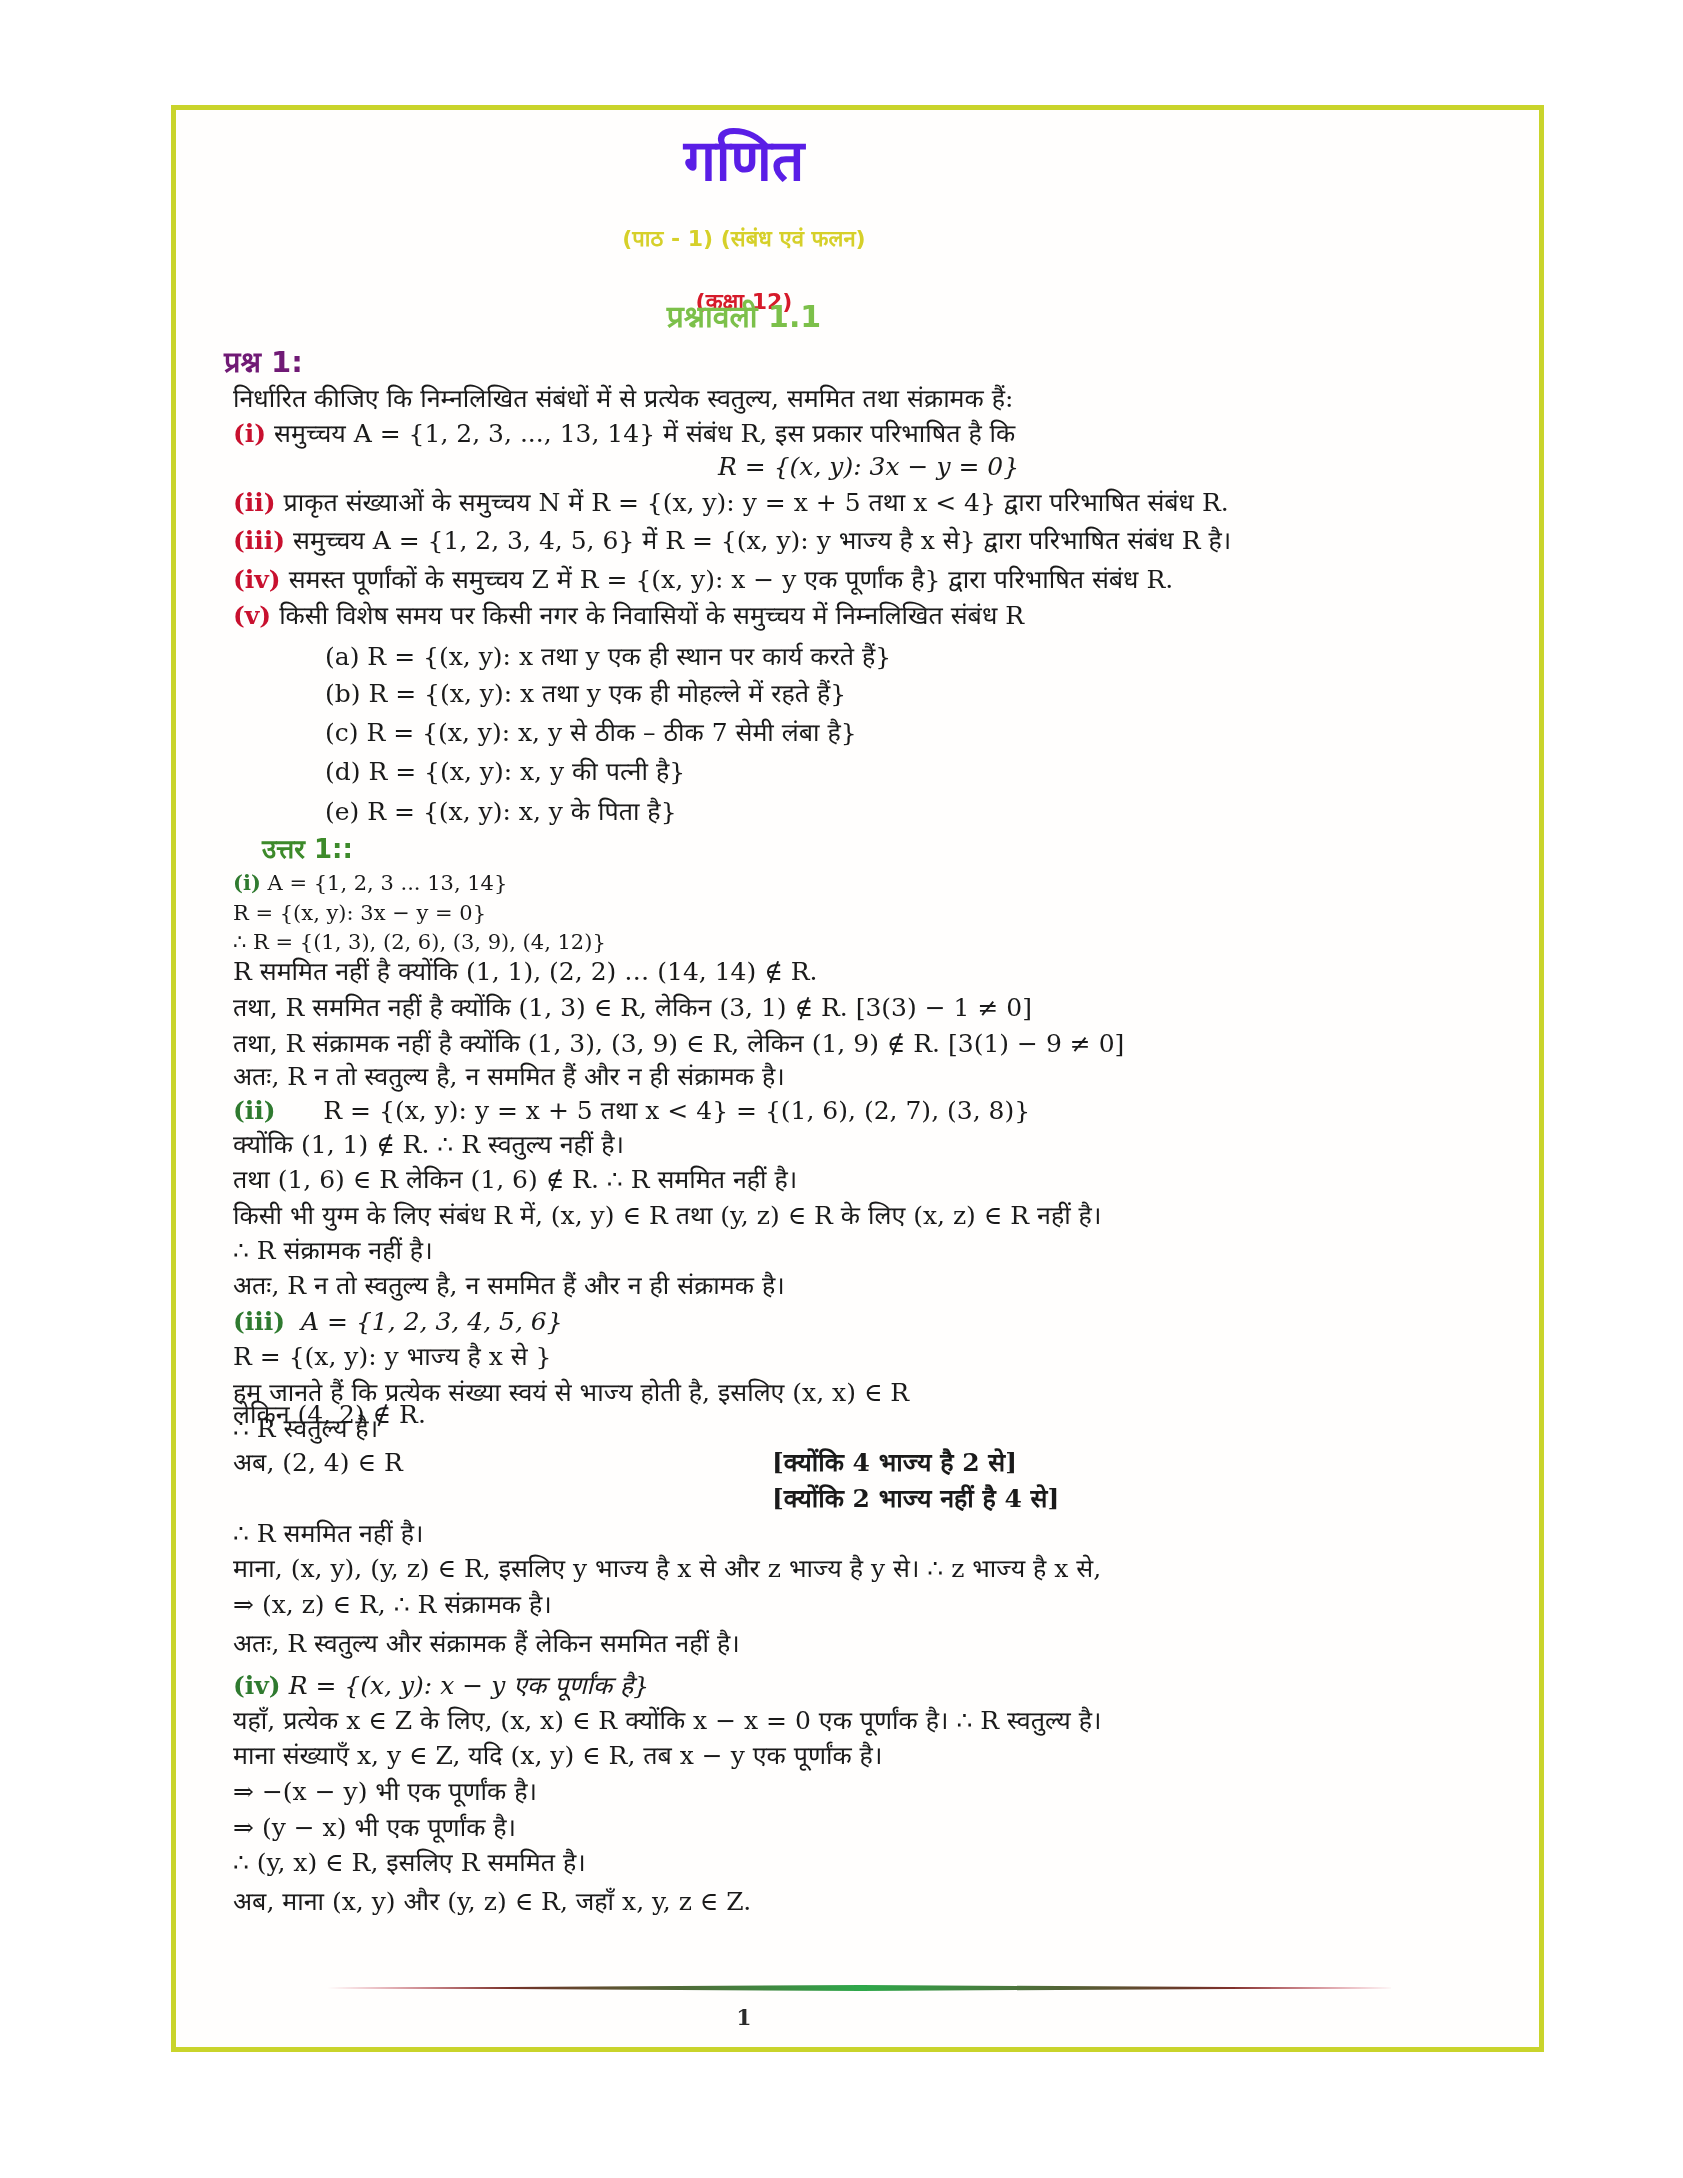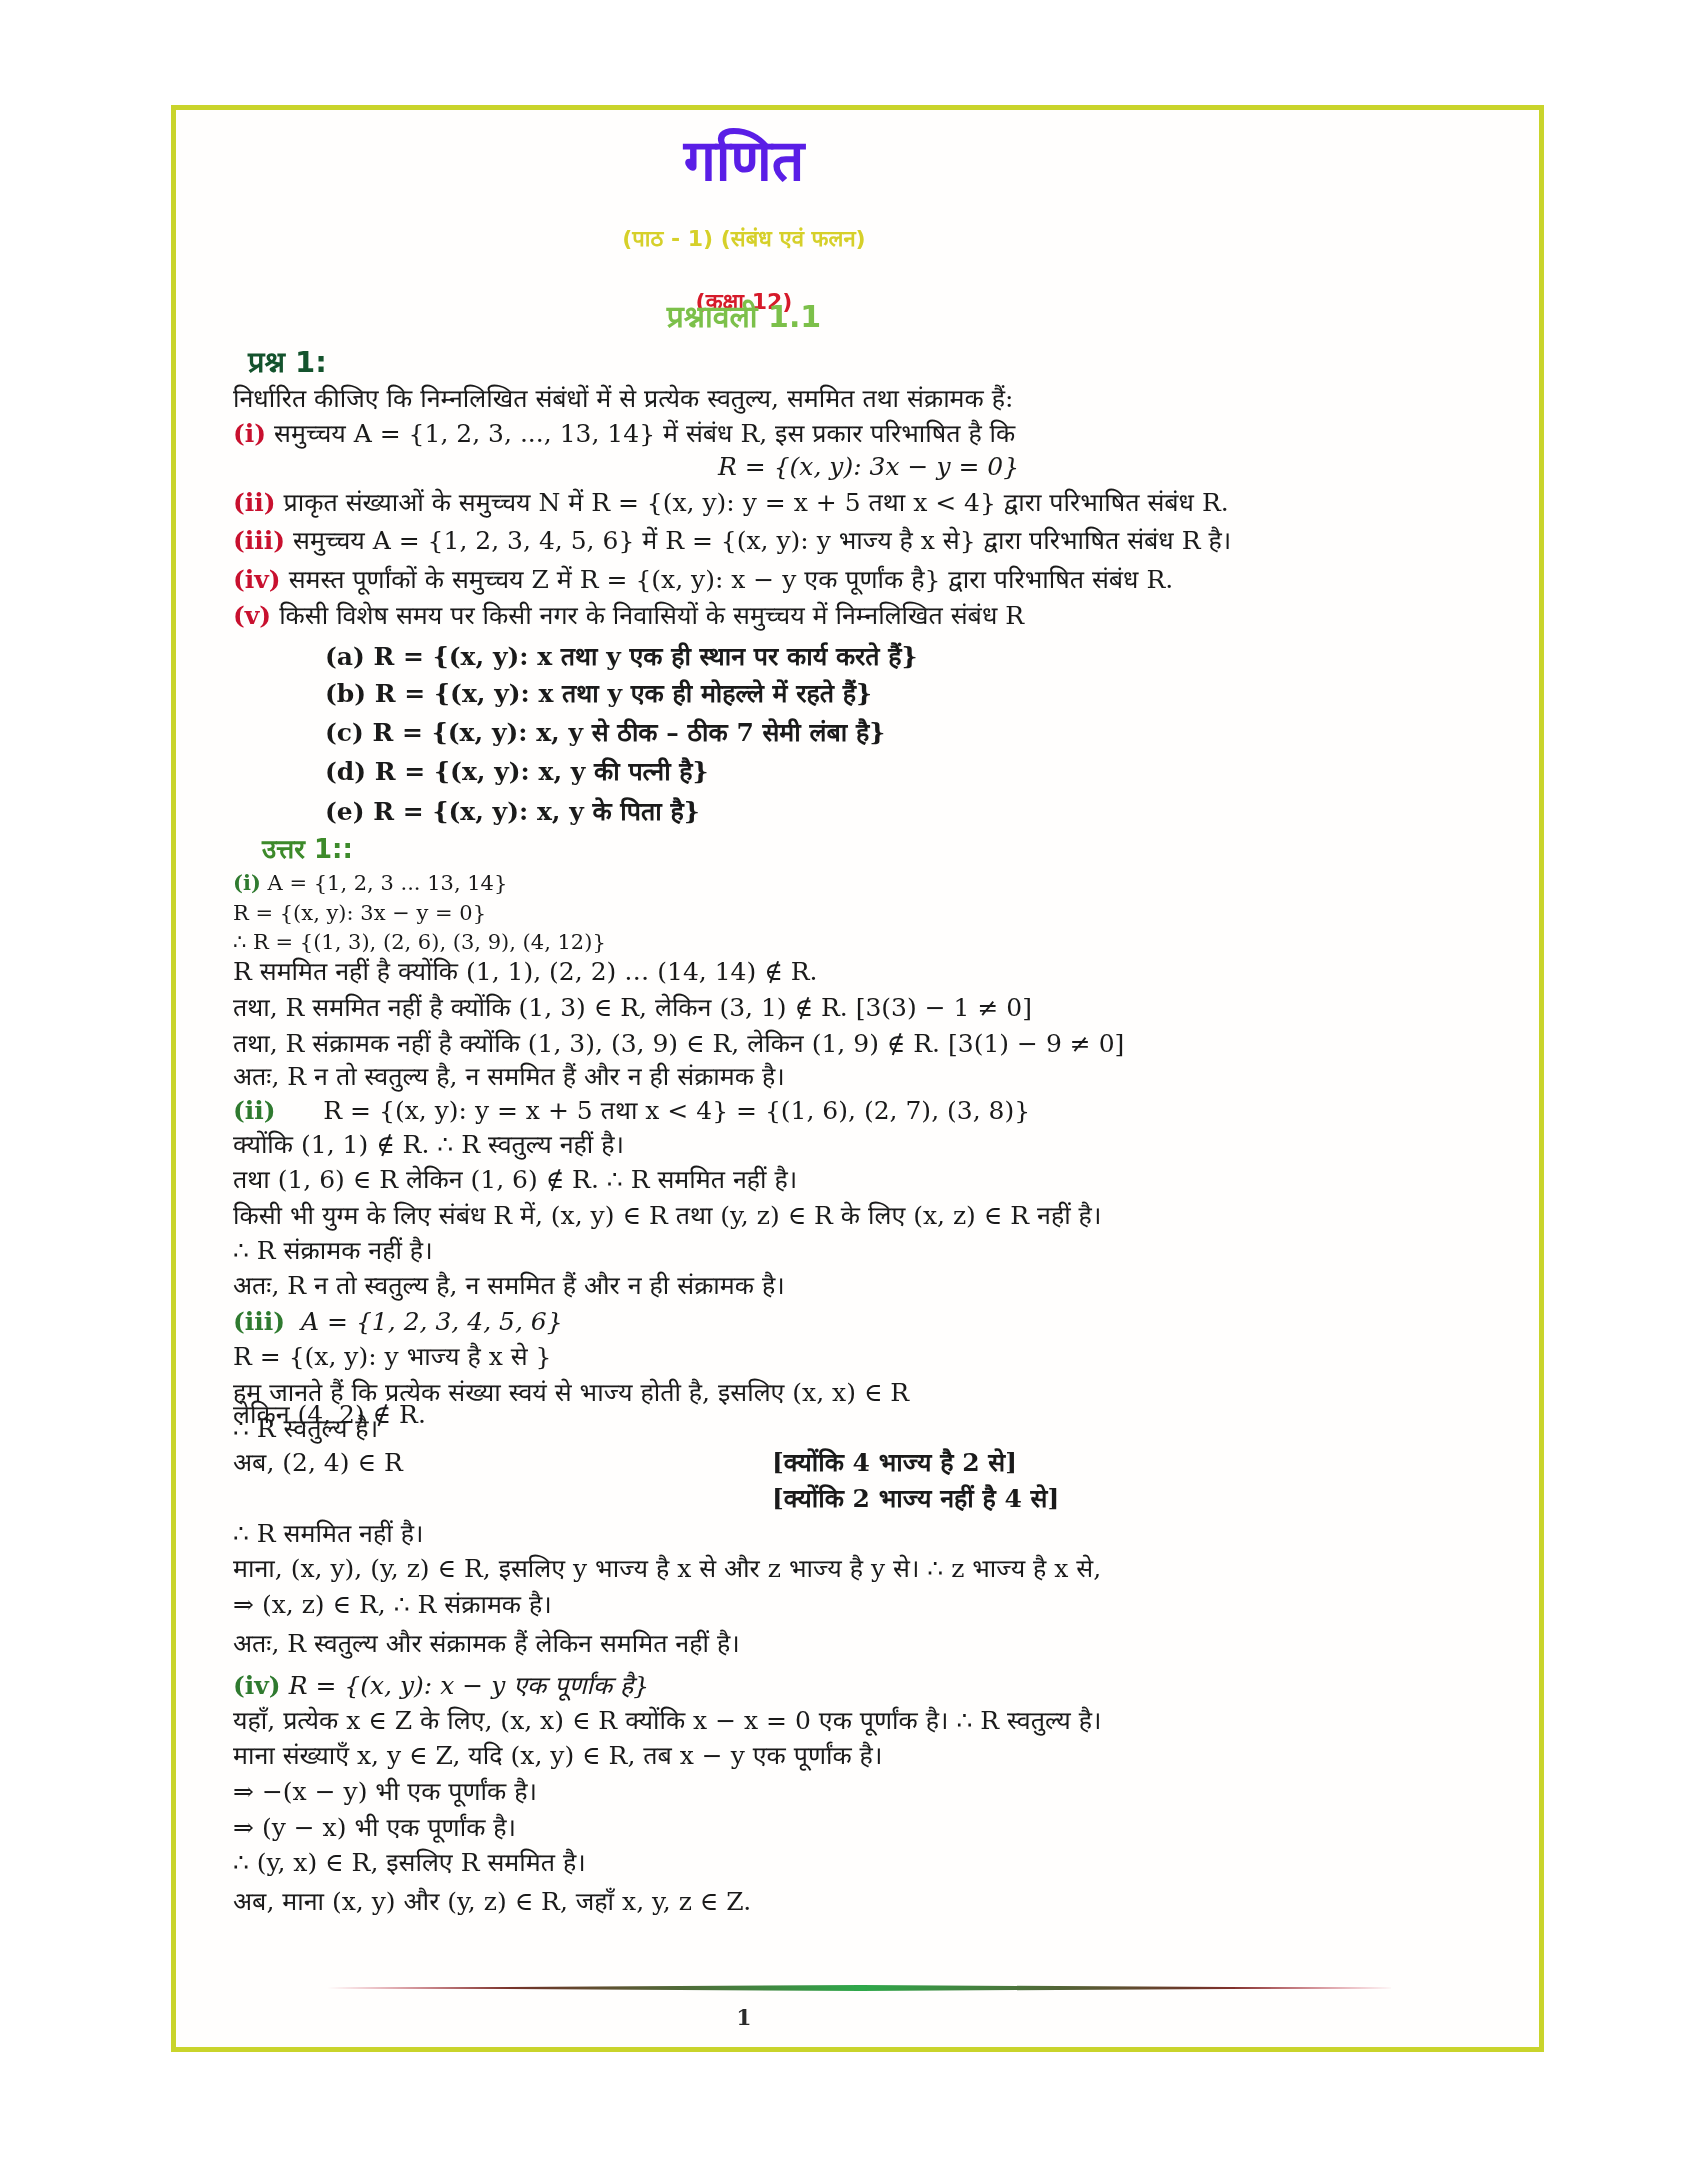--- a/index.html
+++ b/index.html
@@ -7,27 +7,27 @@
          font-family:"DejaVu Serif", serif; color:#1a1a1a; }
   .frame { position:absolute; left:171px; top:105px; width:1363px; height:1937px;
            border:5px solid #c9d42b; background:#fffefd; box-sizing:content-box; }
   .ln { position:absolute; left:233px; white-space:nowrap; font-size:25px; line-height:32px; }
   .ln.sm { font-size:21px; }
   .ctr { position:absolute; left:171px; width:1146px; text-align:center; white-space:nowrap; }
   .title { top:119px; font-size:57px; font-weight:bold; color:#5a1ee6; font-family:"DejaVu Sans", sans-serif; }
   .sub1 { top:222px; font-size:22px; font-weight:bold; color:#d6d02a; font-family:"DejaVu Sans", sans-serif; }
   .sub2 { top:259px; font-size:22px; font-weight:bold; color:#d61a2a; font-family:"DejaVu Sans", sans-serif;margin-top:26px; }
   .sub3 { top:295px; font-size:30px; font-weight:bold; color:#7cc04a; font-family:"DejaVu Sans", sans-serif; }
-  .qhead { position:absolute; left:224px; top:341px; font-size:29px; font-weight:bold; color:#14532d;
-           font-family:"DejaVu Sans", sans-serif;margin-left:24px; }
+  .qhead { position:absolute; left:224px; top:341px; font-size:29px; font-weight:bold; color:#701a75;
+           font-family:"DejaVu Sans", sans-serif; }
   .ahead { position:absolute; left:262px; top:830px; font-size:26px; font-weight:bold; color:#3d8a2a;
            font-family:"DejaVu Sans", sans-serif; }
   .rm { color:#c8102e; font-weight:bold; }
   .gm { color:#2f7a2f; font-weight:bold; }
-  .ind { left:325px;font-weight:bold; }
+  .ind { left:325px; }
   .math { font-style:italic; }
   .right-note { position:absolute; left:772px; white-space:nowrap; font-size:25px; line-height:32px;font-weight:bold; }
   .rule { position:absolute; left:327px; top:1985px; width:1069px; height:6px;
           background:linear-gradient(90deg,#c8102e 0%,#6a3a2a 20%,#2ea84a 50%,#6a3a2a 80%,#c8102e 100%);
           clip-path:polygon(0 50%,50% 0,100% 50%,50% 100%); }
   .pagenum { top:2004px; font-size:22px; font-weight:bold; color:#2a2a2a; }
 </style>
 </head>
 <body>
 

